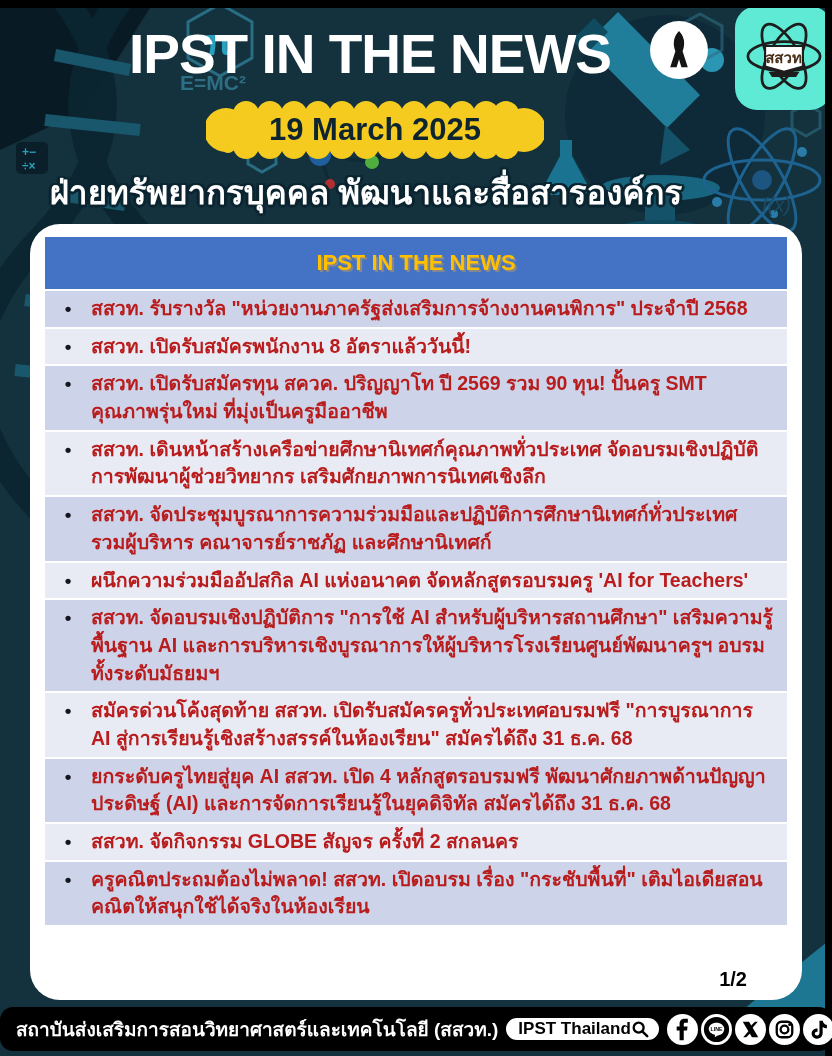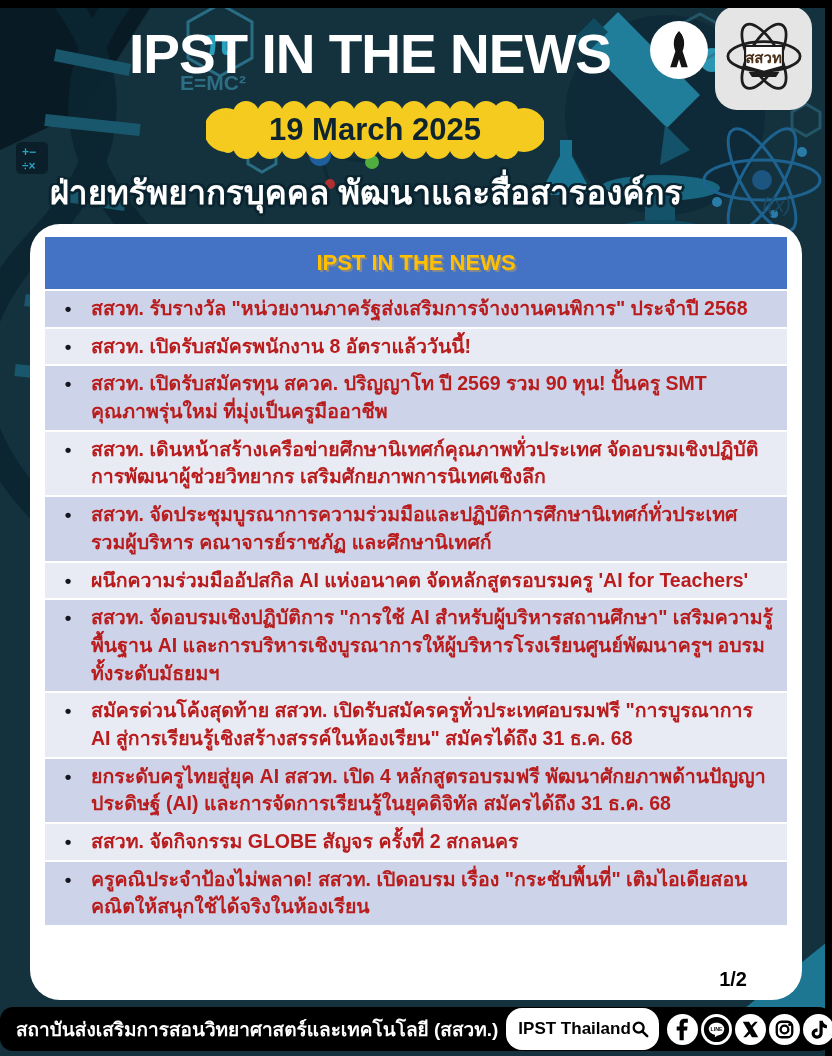--- a/index.html
+++ b/index.html
@@ -9,22 +9,22 @@
   .page{position:absolute;inset:0;}
   svg.deco{position:absolute;left:0;top:0;z-index:0;}
   .edge-top{position:absolute;left:0;top:0;width:832px;height:8px;background:#000;z-index:4;}
   .edge-right{position:absolute;right:0;top:0;width:7px;height:1056px;background:#000;z-index:4;}
 
   
   .title{position:absolute;z-index:2;top:22px;left:58px;width:624px;margin:0;
          text-align:center;color:#fff;font-size:55px;font-weight:800;letter-spacing:-1px;}
   .ribbon-circle{position:absolute;z-index:2;left:650px;top:21px;width:58px;height:58px;
          border-radius:50%;background:#fff;display:grid;place-items:center;}
-  .logo-card{position:absolute;z-index:2;left:715px;top:6px;width:97px;height:104px;
-         border-radius:22px;background:#e5e5e5;display:grid;place-items:center;}
+  .logo-card{position:absolute;z-index:2;left:735px;top:6px;width:97px;height:104px;
+         border-radius:22px;background:#5eead4;display:grid;place-items:center;}
   .logo-card .logo-text{position:absolute;font-size:15px;font-weight:800;color:#4a3018;}
 
   .date-badge{position:absolute;z-index:2;left:206px;top:101px;width:338px;height:58px;}
   .date-badge .badge-label{position:absolute;inset:0;display:grid;place-items:center;
          color:#0e2530;font-size:31px;font-weight:800;}
 
   .subtitle{position:absolute;z-index:2;top:166px;left:0;width:732px;text-align:center;
          color:#fff;font-size:33px;font-weight:800;
          text-shadow:2px 2px 0 #0a2430,-2px 2px 0 #0a2430,2px -2px 0 #0a2430,
                      -2px -2px 0 #0a2430,0 3px 0 #0a2430,3px 0 0 #0a2430,-3px 0 0 #0a2430;}
@@ -41,21 +41,21 @@
   .news-row:nth-child(odd){background:#CDD3E8;}
   .news-row:nth-child(even){background:#E9EBF4;}
   .bullet{flex:none;width:46px;text-align:center;font-size:19px;font-weight:700;color:#15151f;padding-top:3px;}
   .news-text{flex:1;padding-right:12px;color:#b91c1c;font-size:19.5px;font-weight:700;line-height:1.42;}
   .page-number{position:absolute;right:55px;bottom:9px;color:#000;font-size:20px;font-weight:800;}
 
   
   .footer{position:absolute;z-index:5;left:0;bottom:5px;width:832px;height:44px;background:#000;
         display:flex;align-items:center;padding:0 10px 0 16px;box-sizing:border-box;gap:8px;border-radius:13px;}
   .org-name{color:#fff;font-size:19px;font-weight:700;white-space:nowrap;flex:none;}
-  .search-pill{margin-left:auto;flex:none;height:42px;background:#fff;border-radius:16px;
+  .search-pill{margin-left:auto;flex:none;height:22px;background:#fff;border-radius:16px;
         display:flex;align-items:center;gap:0;padding:0 10px 0 12px;justify-content:center;}
   .search-pill span{color:#000;font-size:17px;font-weight:700;white-space:nowrap;}
   .social-row{display:flex;gap:3px;flex:none;align-items:center;}
   .social{width:31px;height:31px;border-radius:50%;background:#fff;display:grid;place-items:center;overflow:hidden;}
 </style>
 </head>
 <body>
 
 <div class="page">
 
@@ -255,21 +255,21 @@
     <span class="news-text">ยกระดับครูไทยสู่ยุค AI สสวท. เปิด 4 หลักสูตรอบรมฟรี พัฒนาศักยภาพด้านปัญญาประดิษฐ์ (AI) และการจัดการเรียนรู้ในยุคดิจิทัล สมัครได้ถึง 31 ธ.ค. 68</span>
   </div>
 
   <div class="news-row">
     <span class="bullet">•</span>
     <span class="news-text">สสวท. จัดกิจกรรม GLOBE สัญจร ครั้งที่ 2 สกลนคร</span>
   </div>
 
   <div class="news-row">
     <span class="bullet">•</span>
-    <span class="news-text">ครูคณิประจำป้องไม่พลาด! สสวท. เปิดอบรม เรื่อง "กระชับพื้นที่" เติมไอเดียสอนคณิตให้สนุกใช้ได้จริงในห้องเรียน</span>
+    <span class="news-text">ครูคณิตประถมต้องไม่พลาด! สสวท. เปิดอบรม เรื่อง "กระชับพื้นที่" เติมไอเดียสอนคณิตให้สนุกใช้ได้จริงในห้องเรียน</span>
   </div>
 </div>
     </div>
     <div class="page-number">1/2</div>
   </div>
 
   <div class="footer">
     <span class="org-name">สถาบันส่งเสริมการสอนวิทยาศาสตร์และเทคโนโลยี (สสวท.)</span>
     <div class="search-pill">
       <span>IPST Thailand</span>

